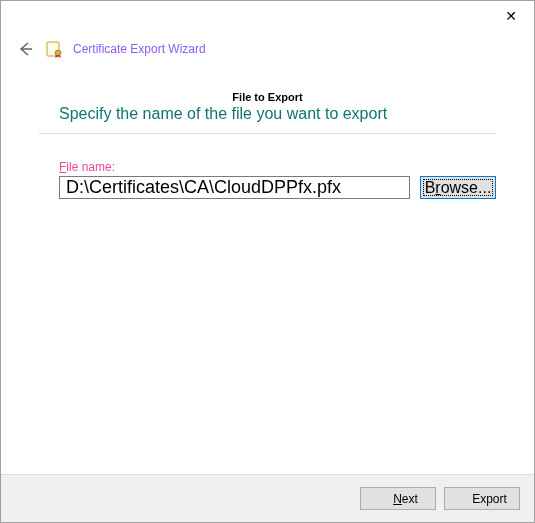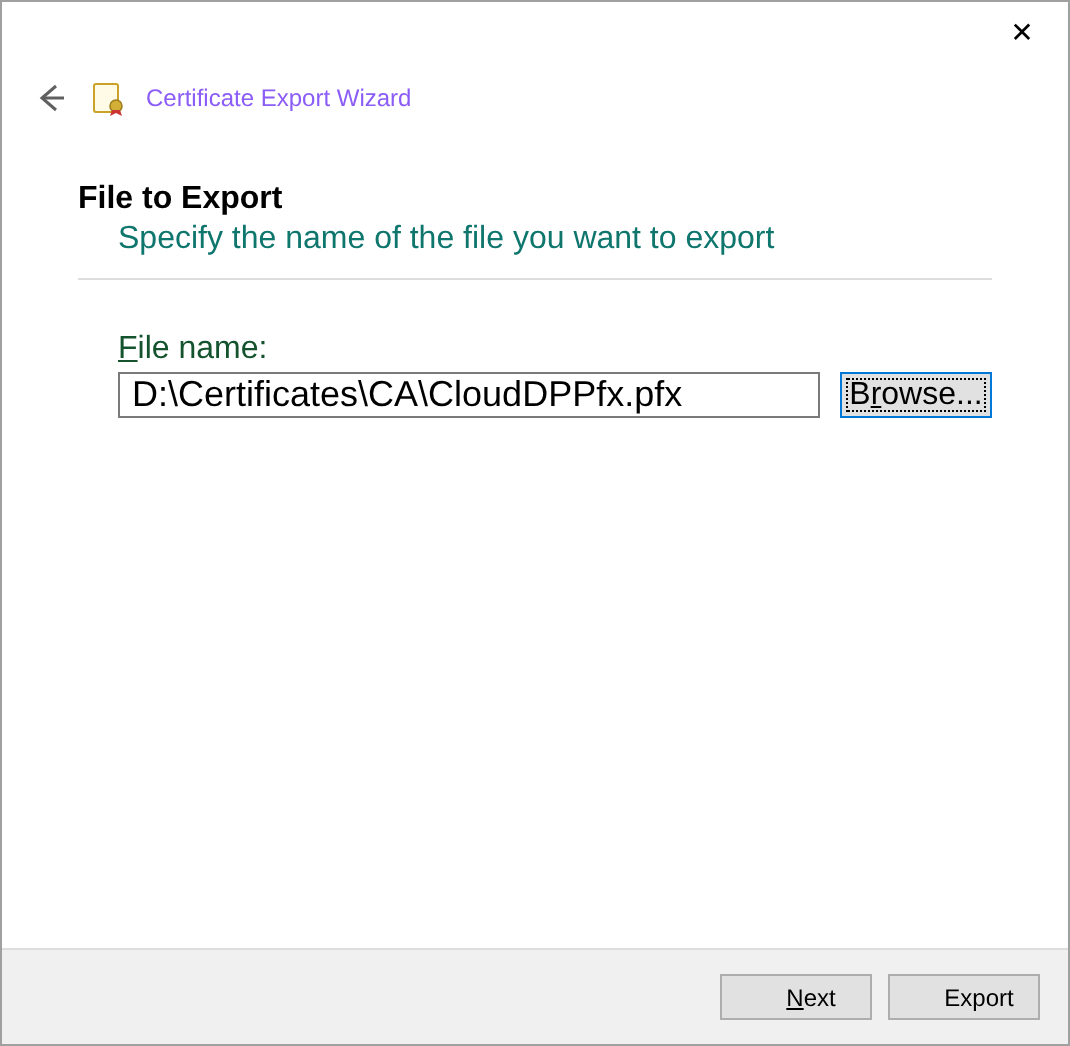--- a/index.html
+++ b/index.html
@@ -16,25 +16,25 @@
       font-family: Arial, sans-serif; font-size: 14px; color: #000; cursor: pointer;
     }
     .header-row {
       display: flex; align-items: center; padding: 6px 14px 12px 14px; gap: 10px;
     }
     .back-arrow { width: 20px; height: 20px; display: flex; align-items: center; justify-content: center; cursor: pointer; }
     .back-arrow svg { display: block; }
     .cert-icon { width: 18px; height: 18px; display: flex; align-items: center; justify-content: center; }
     .wizard-title { color: #8b5cf6; font-size: 12px; font-weight: 400; }
     .content { flex: 1; padding: 20px 38px 10px 38px; }
-    .page-heading { font-weight: 700; font-size: 16px; color: #000; }
+    .page-heading { font-weight: 700; font-size: 11px; color: #000; text-align: center; }
     .page-subheading { font-size: 16px; color: #0f766e; padding: 2px 0 10px 20px; }
     .hr { border: none; border-top: 1px solid #ddd; margin: 0 0 26px 0; }
     .field-block { padding-left: 20px; }
-    .field-label { font-size: 16px; color: #14532d; margin-bottom: 2px; }
+    .field-label { font-size: 12px; color: #ec4899; margin-bottom: 2px; }
     .field-row { display: flex; align-items: center; gap: 10px; }
     .text-input {
       flex: 1; height: 23px; border: 1px solid #7a7a7a; padding: 2px 6px;
       font-family: inherit; font-size: 18px; background: #fff; outline: none;
     }
     .browse-btn {
       width: 76px; height: 23px; background: #e1e1e1;
       border: 1px solid #0078d7; outline: 1px dotted #000; outline-offset: -4px;
       font-family: inherit; font-size: 16px; cursor: pointer; text-align: center;
     }

